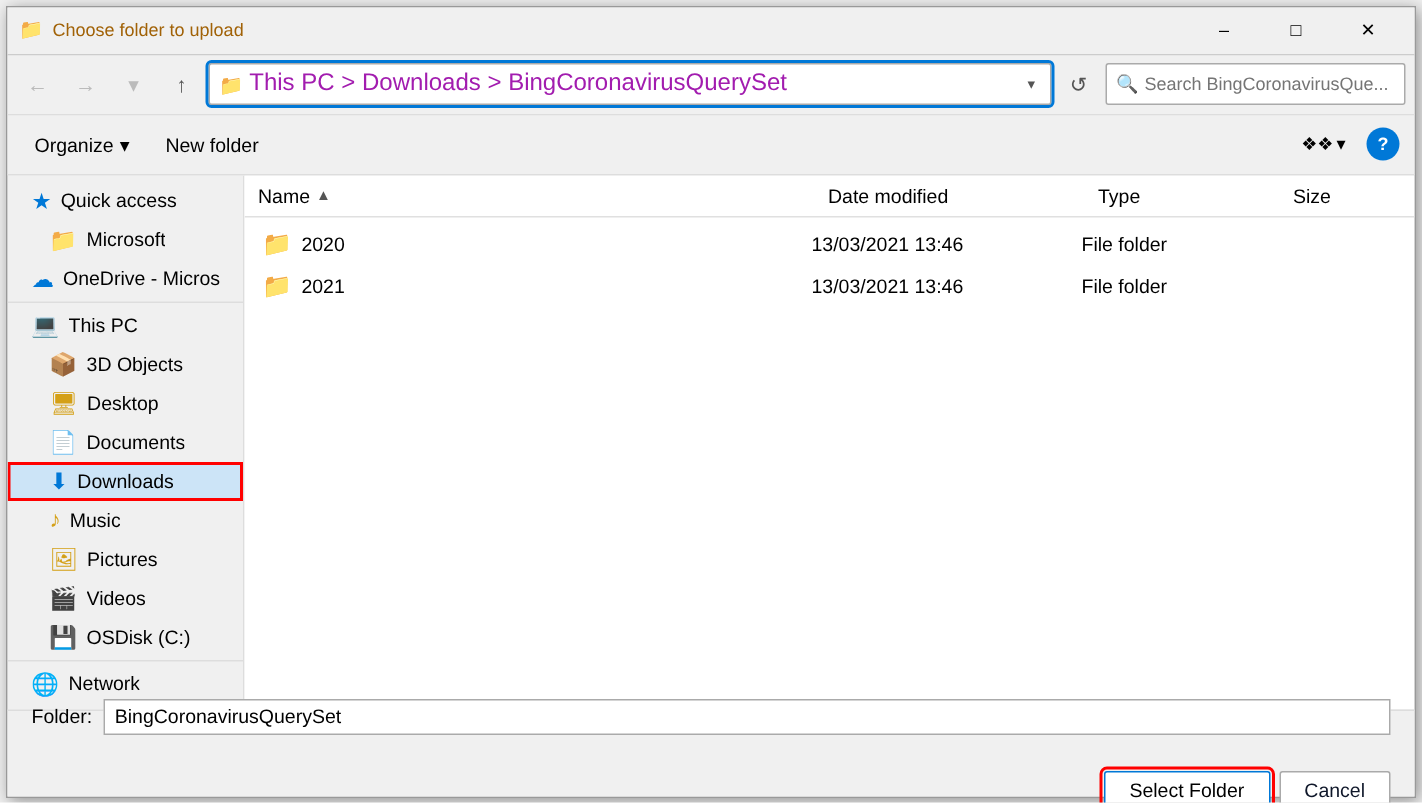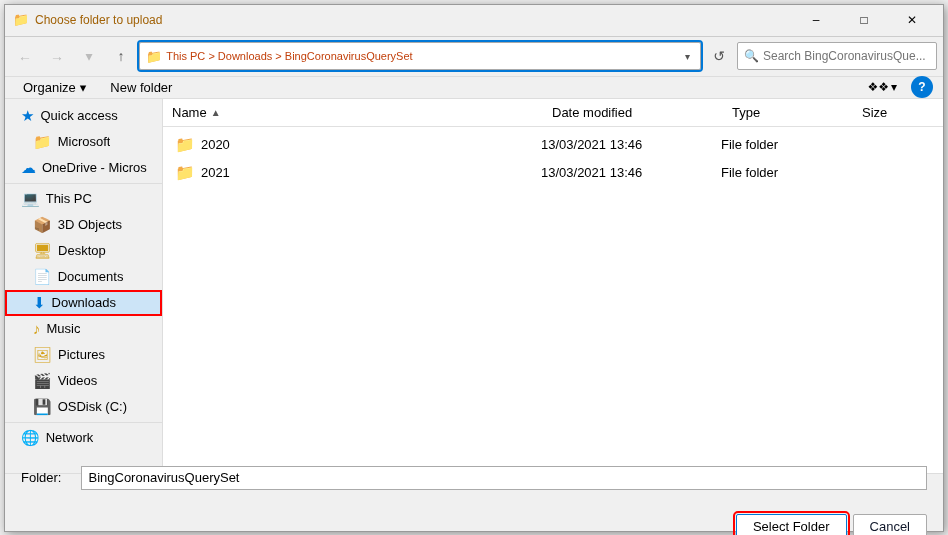--- a/index.html
+++ b/index.html
@@ -94,22 +94,22 @@
       cursor: pointer;
       outline: 2px solid #0078d7;
     }
     .address-folder-icon {
       color: #d4a017;
       margin-right: 4px;
       font-size: 13px;
     }
     .address-path {
       flex: 1;
-      font-size: 11px;
-      color: #c2410c;
+      font-size: 16px;
+      color: #a21caf;
     }
     .address-dropdown {
       color: #555;
       font-size: 10px;
       padding: 0 4px;
     }
     .refresh-btn {
       width: 28px;
       height: 28px;
       border: none;
@@ -136,21 +136,21 @@
     .search-input {
       border: none;
       outline: none;
       font-size: 12px;
       color: #a21caf;
       flex: 1;
       background: transparent;
     }
     
     .organize-row {
-      height: 22px;
+      height: 40px;
       background: #f0f0f0;
       display: flex;
       align-items: center;
       padding: 0 10px;
       gap: 8px;
       border-bottom: 1px solid #ddd;
     }
     .organize-btn {
       display: flex;
       align-items: center;
@@ -312,21 +312,21 @@
       background: #f0f0f0;
       border-top: 1px solid #ddd;
       display: flex;
       flex-direction: column;
       justify-content: center;
       padding: 0 16px;
     }
     .folder-row {
       display: flex;
       align-items: center;
-      gap: 20px;
+      gap: 8px;
       margin-bottom: 24px;
     }
     .folder-label {
       font-size: 13px;
       color: #000;
       white-space: nowrap;
     }
     .folder-input {
       flex: 1;
       height: 24px;

